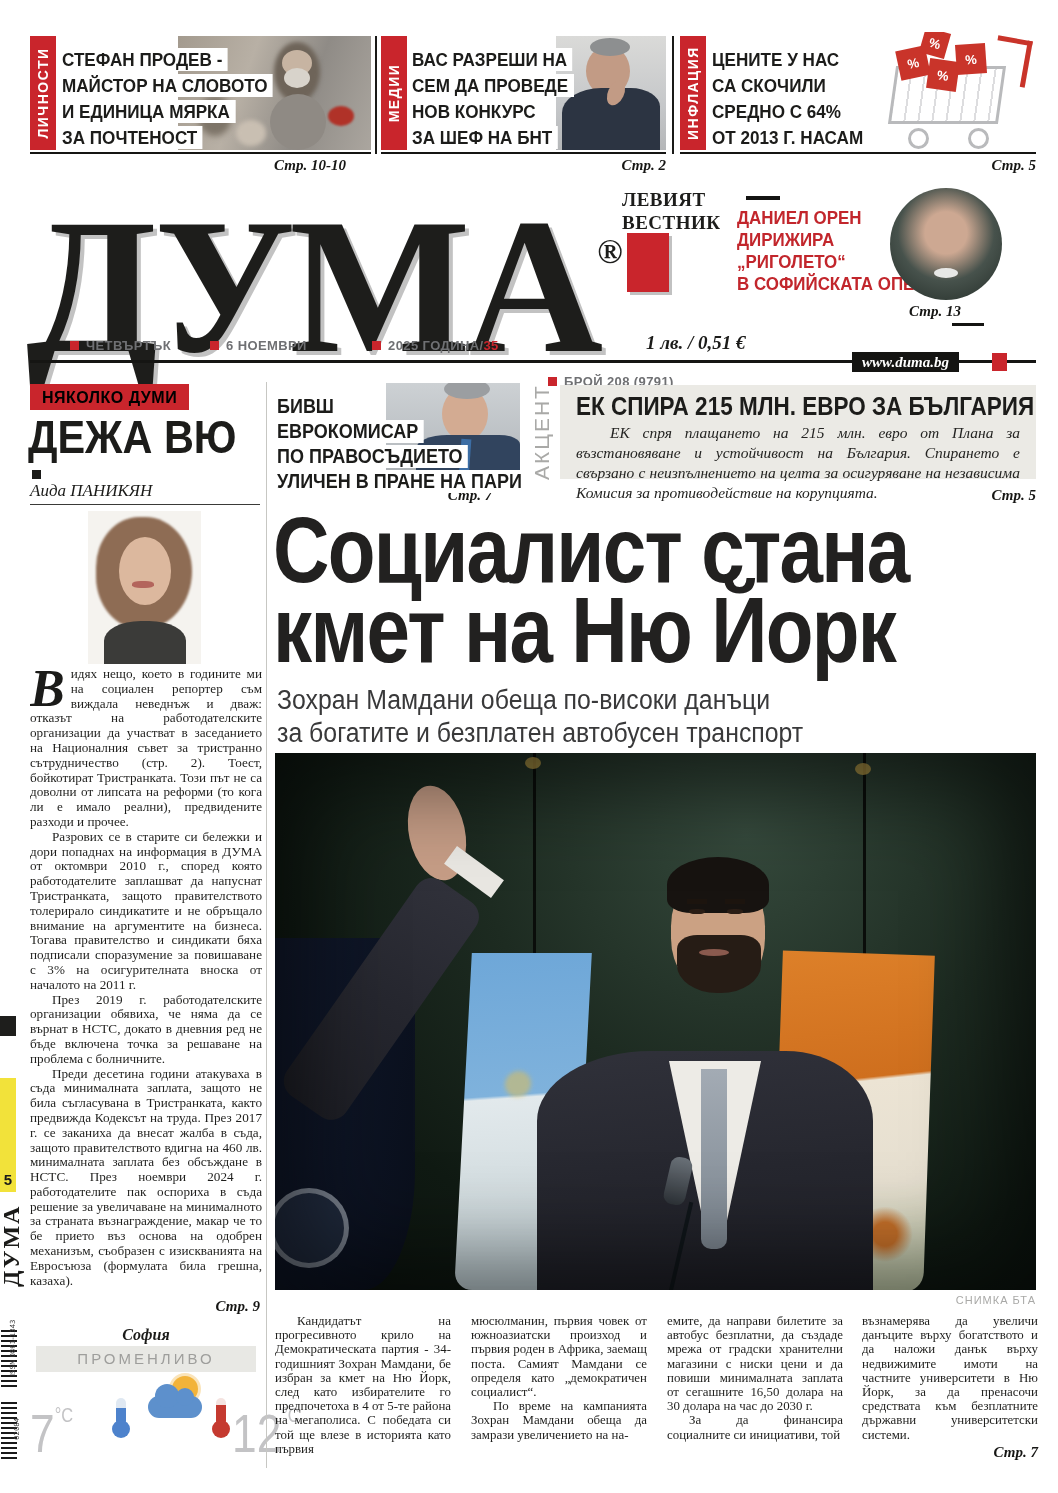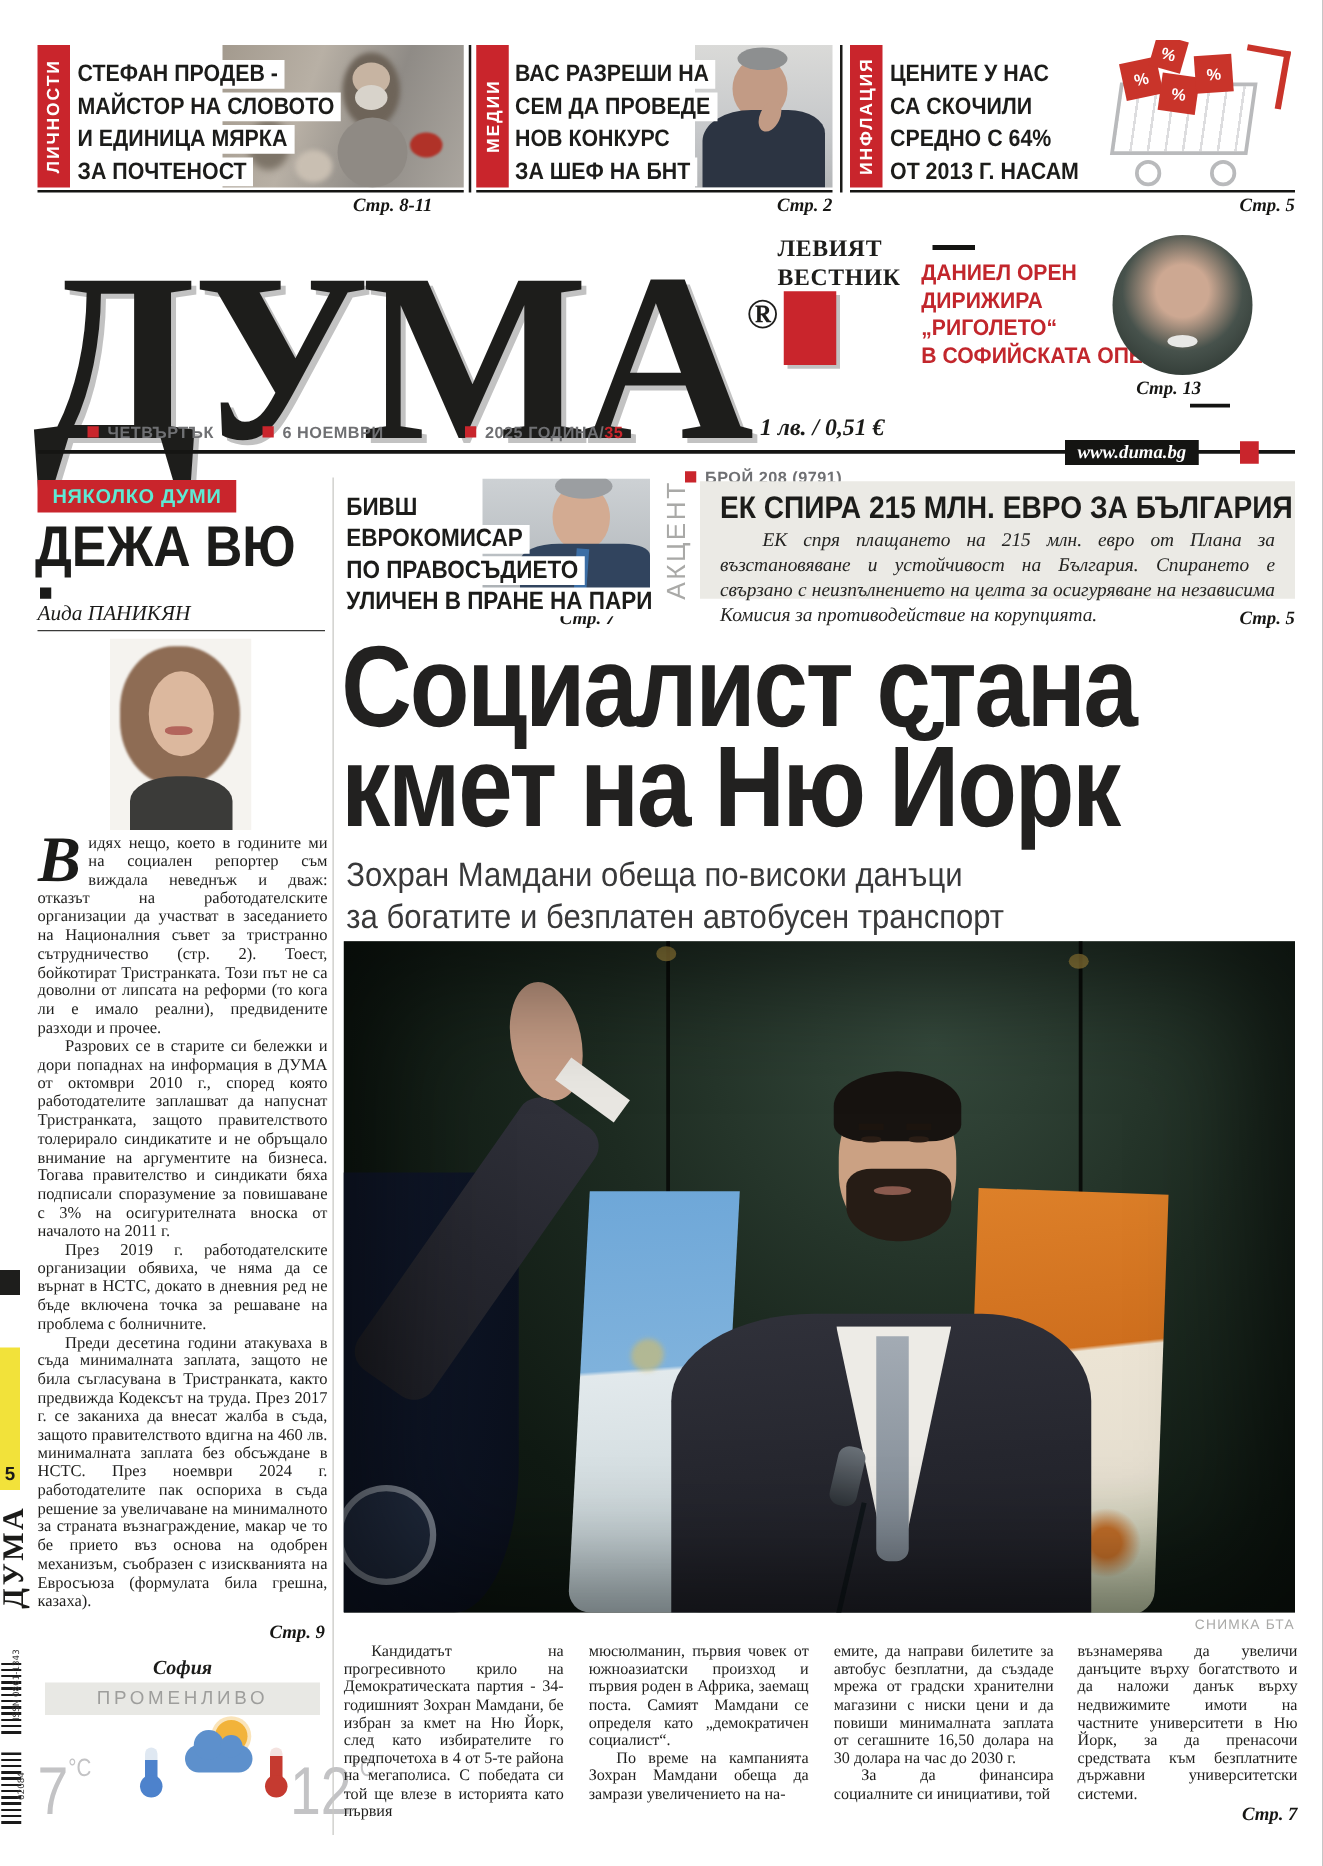--- a/index.html
+++ b/index.html
@@ -33,21 +33,21 @@
 
   .dl-item{position:absolute;top:338px;font:700 13px/16px "Liberation Sans",sans-serif;
            color:#6f7073;letter-spacing:.4px;white-space:nowrap;padding-left:40px;}
   .dl-item .bullet{display:inline-block;width:9px;height:9px;background:#c9252c;margin-right:7px;}
   .dl-item .red{color:#c9252c;}
 
   .urlbox{position:absolute;background:#141412;color:#fff;
           font:700 italic 15px/20px "Liberation Serif",serif;padding:0 10px;}
 
   
-  .oplabel{background:#c9252c;color:#5eead4;font:700 16px/19px "Liberation Sans",sans-serif;
+  .oplabel{background:#c9252c;color:#000000;font:700 16px/19px "Liberation Sans",sans-serif;
            padding:4px 12px 3px;letter-spacing:.5px;display:inline-block;}
   #optitle{font:700 46px/46px "Liberation Sans",sans-serif;color:#1c1c1a;
            transform:scaleX(.9);transform-origin:0 50%;white-space:nowrap;}
   #opbody{font:13.2px/14.8px "Liberation Serif",serif;text-align:justify;color:#1f1f1d;}
   #opbody p{margin:0;text-indent:22px;}
   #opbody p.first{text-indent:0;}
   .dropcap{float:left;font:italic 700 52px/40px "Liberation Serif",serif;
            margin:2px 6px 0 0;color:#1b1b19;}
 
   
@@ -124,21 +124,21 @@
     <div class="blob" style="left:150px;top:70px;width:26px;height:20px;background:#b03228;filter:blur(1px);"></div>
     <div class="blob" style="left:58px;top:84px;width:30px;height:26px;background:#c9bfb2;filter:blur(2px);"></div>
   </div>
   <div class="abs" style="left:62px;top:48px;z-index:3;">
     <span class="tline"><span>СТЕФАН ПРОДЕВ -</span></span>
     <span class="tline"><span>МАЙСТОР НА СЛОВОТО</span></span>
     <span class="tline"><span>И ЕДИНИЦА МЯРКА</span></span>
     <span class="tline"><span>ЗА ПОЧТЕНОСТ</span></span>
   </div>
   <div class="rule" style="left:30px;top:152px;width:341px;height:2px;"></div>
-  <div class="abs pageref" style="left:30px;top:157px;width:316px;text-align:right;">Стр. 8-11</div>
+  <div class="abs pageref" style="left:30px;top:157px;width:316px;text-align:right;">Стр. 10-10</div>
 
   <div class="vline" style="left:375px;top:36px;width:2px;height:118px;"></div>
 
   <div class="vtag" style="left:381px;top:36px;width:26px;height:114px;">
     <span>МЕДИИ</span>
   </div>
   <div class="photo bnt" style="left:556px;top:36px;width:110px;height:114px;">
     <div class="blob" style="left:30px;top:10px;width:44px;height:50px;background:#c29b85;"></div>
     <div class="blob" style="left:34px;top:2px;width:40px;height:18px;background:#8d8f90;"></div>
     <div class="abs" style="left:6px;top:52px;width:98px;height:62px;background:#2c3442;border-radius:40% 30% 0 0;"></div>
@@ -213,21 +213,21 @@
   </div>
   <div class="dl-item" style="left:170px;">
     <span class="bullet"></span><span>6 НОЕМВРИ</span>
   </div>
   <div class="dl-item" style="left:332px;">
     <span class="bullet"></span><span>2025 ГОДИНА/</span><span class="red">35</span>
   </div>
   <div class="dl-item" style="left:508px;margin-top:36px;">
     <span class="bullet"></span><span>БРОЙ 208 (9791)</span>
   </div>
-  <div class="abs" style="left:608px;top:332px;font:700 italic 19px/22px 'Liberation Serif',serif;">1 лв. / 0,51 €</div>
+  <div class="abs" style="left:646px;top:332px;font:700 italic 19px/22px 'Liberation Serif',serif;">1 лв. / 0,51 €</div>
 
   <div class="rule" style="left:30px;top:360px;width:1006px;height:3px;"></div>
   <div class="urlbox" style="left:852px;top:352px;">www.duma.bg</div>
   <div class="abs" style="left:992px;top:353px;width:15px;height:18px;background:#c9252c;"></div>
 
   <div class="abs" style="left:30px;top:384px;">
     <span class="oplabel">НЯКОЛКО ДУМИ</span>
   </div>
   <div class="abs" id="optitle" style="left:28px;top:414px;">ДЕЖА ВЮ</div>
   <div class="abs" style="left:32px;top:470px;width:9px;height:9px;background:#1b1b19;"></div>

